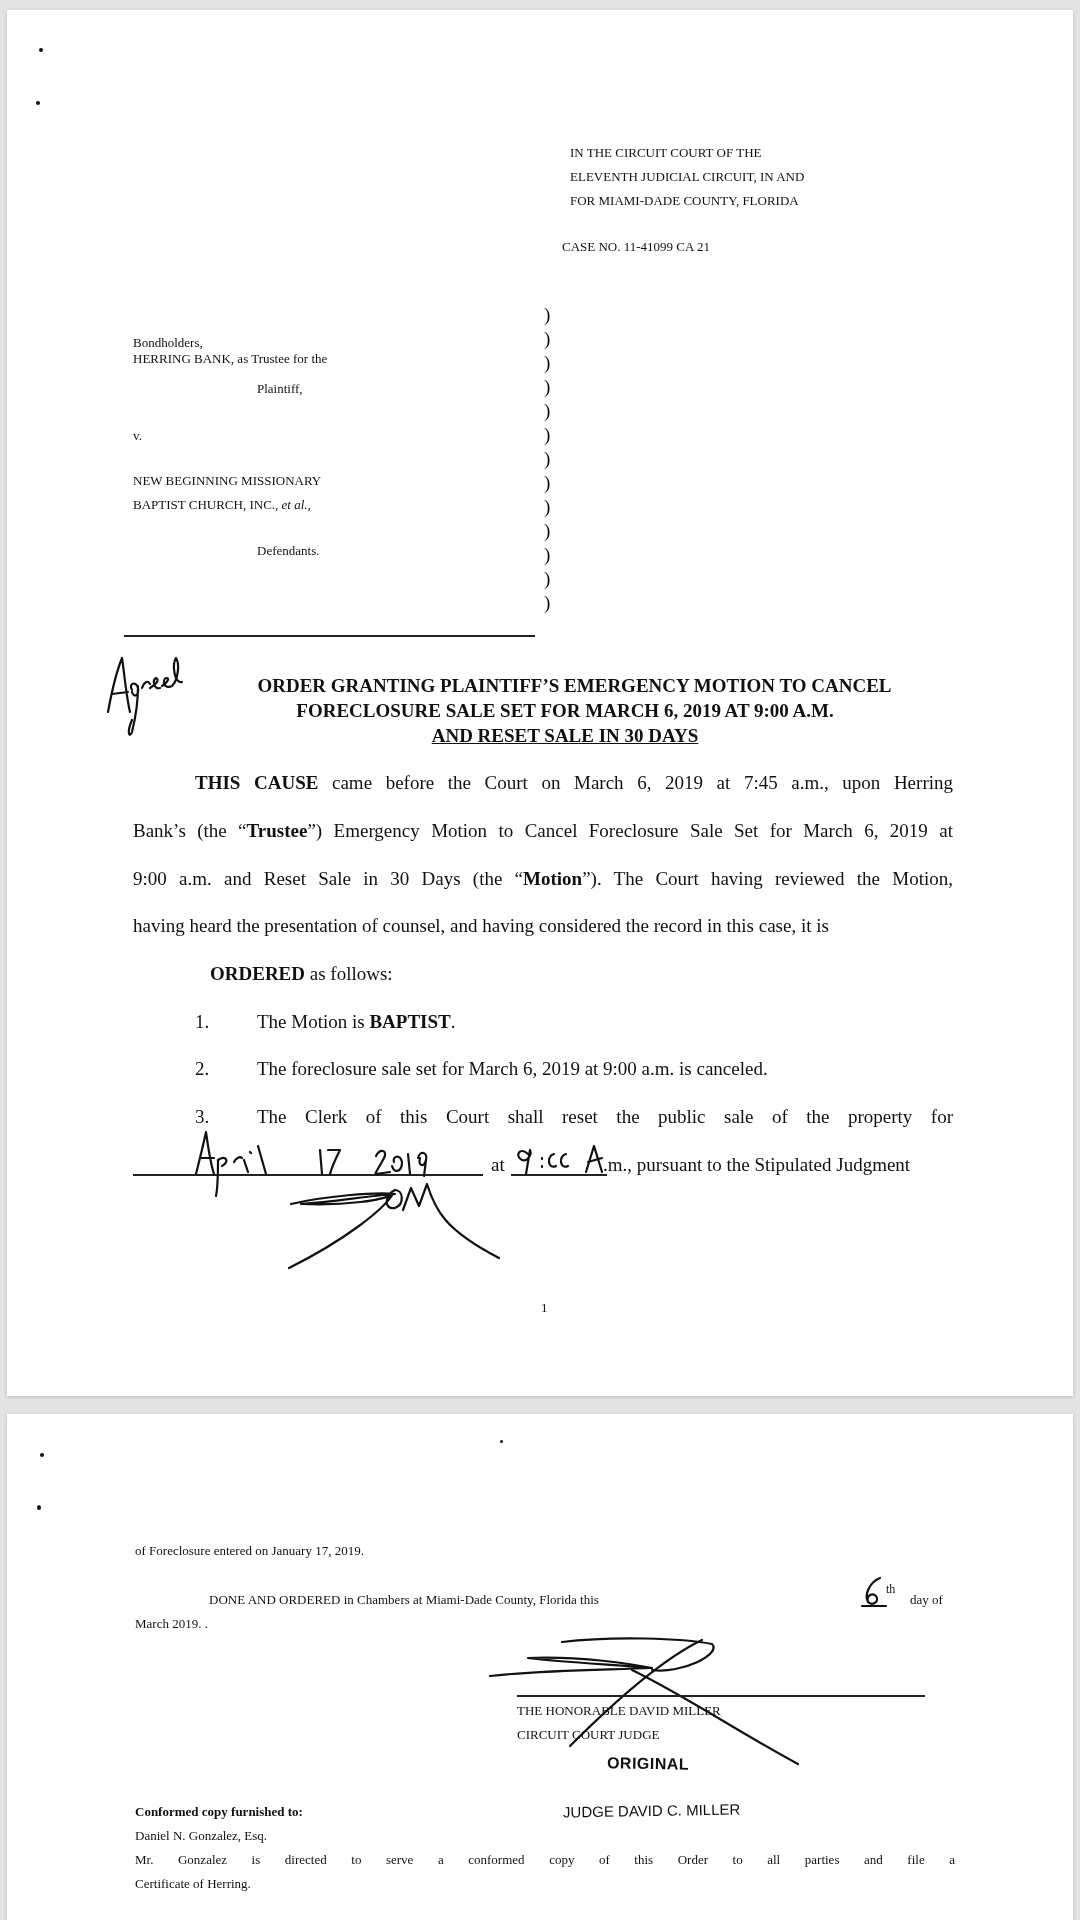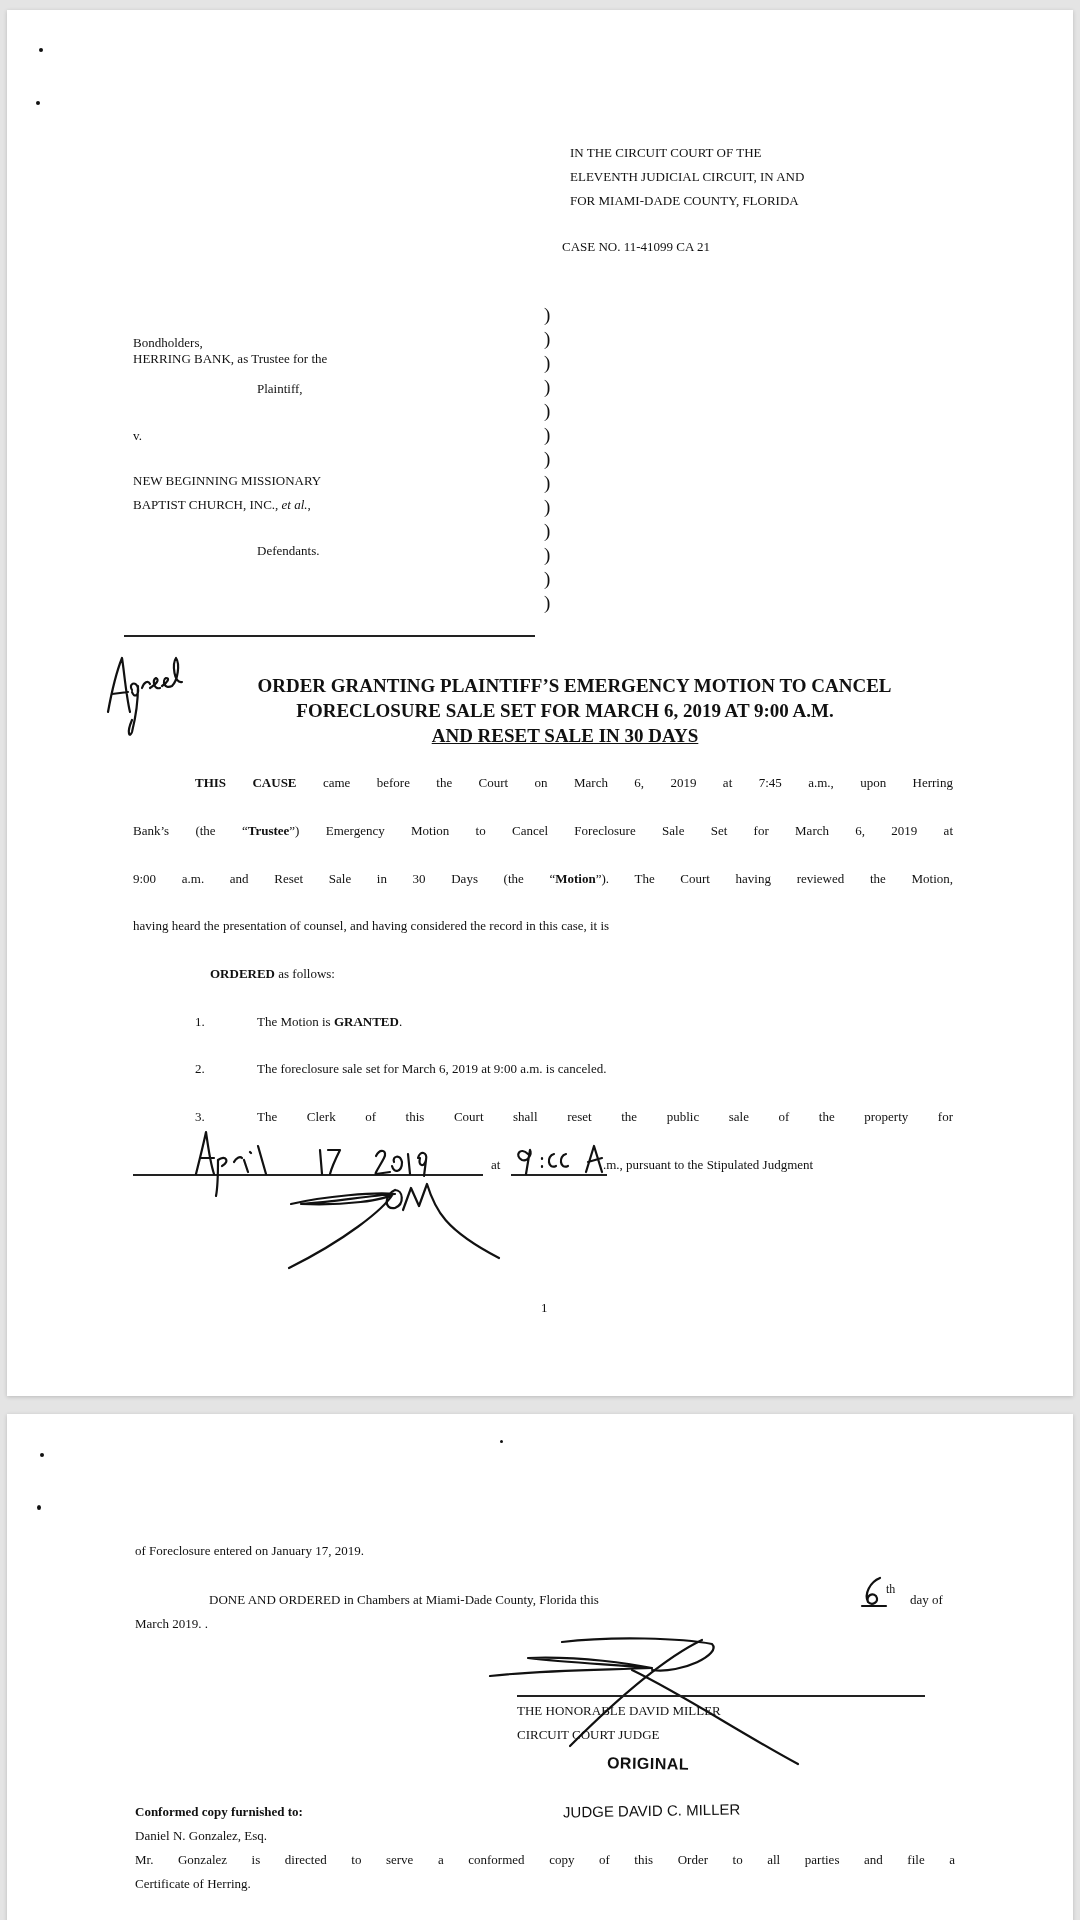--- a/index.html
+++ b/index.html
@@ -17,21 +17,21 @@
     #page1 { top:10px; height:1386px; }
     #page2 { top:1414px; height:520px; }
     .abs { position:absolute; white-space:nowrap; }
     .t { font-size:13px; line-height:24px; }
     .b { font-weight:bold; }
     .u { text-decoration:underline; }
     .i { font-style:italic; }
     .speck { position:absolute; background:#111; border-radius:50%; }
     .paren { position:absolute; font-size:19px; line-height:24px; }
     .title-line { font-size:19px; font-weight:bold; text-align:center; line-height:25px; }
-    .body-line { font-size:13px; line-height:24px; }
+    .body-line { font-size:19px; line-height:24px; }
     .justify { text-align:justify; text-align-last:justify; }
     svg.hand { position:absolute; overflow:visible; }
     svg.hand path { fill:none; stroke:#111; stroke-width:2.2; stroke-linecap:round; stroke-linejoin:round; }
     .stamp { font-family:"Liberation Sans", "DejaVu Sans", sans-serif; }
   </style>
 </head>
 <body>
 
 <div class="page" id="page1">
 
@@ -84,21 +84,21 @@
     <div class="justify"><span>Bank’s (the “</span><span class="b">Trustee</span><span>”) Emergency Motion to Cancel Foreclosure Sale Set for March 6, 2019 at</span></div>
   </div>
   <div class="abs body-line" style="left:126px;top:857px;width:820px;">
     <div class="justify"><span>9:00 a.m. and Reset Sale in 30 Days (the “</span><span class="b">Motion</span><span>”).  The Court having reviewed the Motion,</span></div>
   </div>
   <div class="abs body-line" style="left:126px;top:904px;">having heard the presentation of counsel, and having considered the record in this case, it is</div>
 
   <div class="abs body-line" style="left:188px;top:952px;margin-left:15px;"><span class="b">ORDERED</span><span> as follows:</span></div>
 
   <div class="abs body-line" style="left:188px;top:1000px;">1.</div>
-  <div class="abs body-line" style="left:250px;top:1000px;"><span>The Motion is </span><span class="b">GRANTED</span><span>.</span></div>
+  <div class="abs body-line" style="left:250px;top:1000px;"><span>The Motion is </span><span class="b">BAPTIST</span><span>.</span></div>
 
   <div class="abs body-line" style="left:188px;top:1047px;">2.</div>
   <div class="abs body-line" style="left:250px;top:1047px;">The foreclosure sale set for March 6, 2019 at 9:00 a.m. is canceled.</div>
 
   <div class="abs body-line" style="left:188px;top:1095px;">3.</div>
   <div class="abs body-line" style="left:250px;top:1095px;width:696px;">
       <div class="justify">The Clerk of this Court shall reset the public sale of the property for</div>
     </div>
 
   <div class="abs" style="left:126px;top:1164px;width:350px;height:1.5px;background:#222;"></div>

